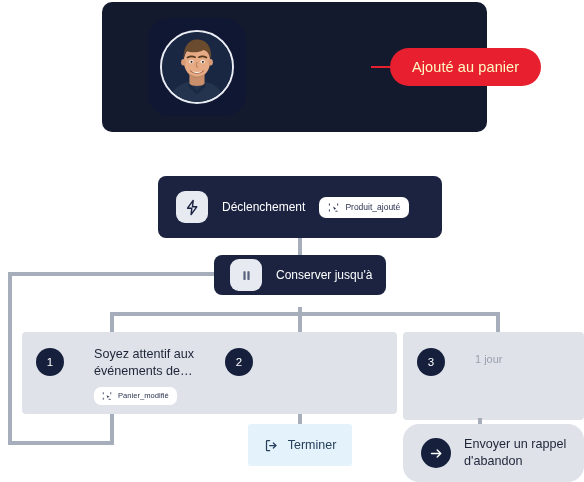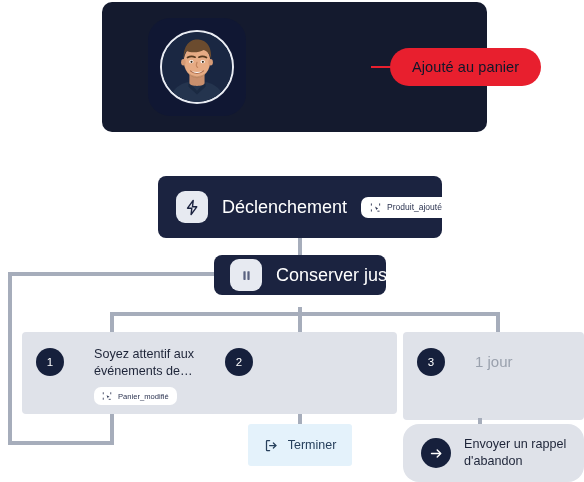--- a/index.html
+++ b/index.html
@@ -28,21 +28,21 @@
     border: 2px solid #e9ecf3; overflow: hidden;
     background: #14203c;
   }
   .avatar svg { display:block; width:100%; height:100%; }
 
   .red-pill {
     position: absolute; left: 288px; top: 46px;
     height: 38px; padding: 0 22px;
     background: #e81f2e; border-radius: 19px;
     display: flex; align-items: center; justify-content: center;
-    color: #0f172a; font-size: 14.5px; letter-spacing: .1px;
+    color: #fef9c3; font-size: 14.5px; letter-spacing: .1px;
     white-space: nowrap;
   }
   .red-connector {
     position: absolute; left: 269px; top: 64px;
     width: 22px; height: 2px; background: #e81f2e;
   }
 
   
   .conn { position: absolute; background: #a6adbb; }
 
@@ -53,24 +53,24 @@
     background: #1b2340; border-radius: 8px;
     display: flex; align-items: center; padding-left: 18px;
   }
   .icon-tile {
     width: 32px; height: 32px; border-radius: 9px;
     background: #e7eaf1;
     display: flex; align-items: center; justify-content: center;
     flex: none;
   }
   .trigger-label {
-    color: #ffffff; font-size: 18px; margin-left: 14px; white-space: nowrap;
+    color: #ffffff; font-size: 12px; margin-left: 14px; white-space: nowrap;
   }
   .chip {
-    display: inline-flex; align-items: center; gap: 6px;
+    display: inline-flex; align-items: flex-start; gap: 6px;
     background: #ffffff; border-radius: 7px;
     padding: 5px 9px; margin-left: 14px;
     font-size: 8.5px; color: #2b3350; white-space: nowrap;
   }
   .chip-sm { font-size: 7.6px; padding: 4px 8px; }
 
   
   .hold {
     position: absolute; left: 214px; top: 255px;
     width: 172px; height: 40px;
@@ -87,21 +87,21 @@
   .num {
     width: 28px; height: 28px; border-radius: 50%;
     background: #16203c; color: #fff;
     font-size: 11.5px; display: flex; align-items: center; justify-content: center;
     flex: none; margin-top: 2px;
   }
   .card-text { margin-left: 30px; }
   .card-title {
     font-size: 12.6px; color: #1d2438; line-height: 1.32; font-weight: 400;
   }
-  .card-sub { font-size: 15px; color: #9aa1ad; margin-top: 7px; }
+  .card-sub { font-size: 11px; color: #9aa1ad; margin-top: 7px; }
 
   .card1 { left: 22px;  top: 332px; width: 196px; height: 82px; }
   .card2 { left: 211px; top: 332px; width: 186px; height: 82px; }
   .card3 { left: 403px; top: 332px; width: 181px; height: 88px; }
 
   
   .terminer {
     position: absolute; left: 248px; top: 424px;
     width: 104px; height: 42px;
     background: #e4f2fb; border-radius: 3px;

